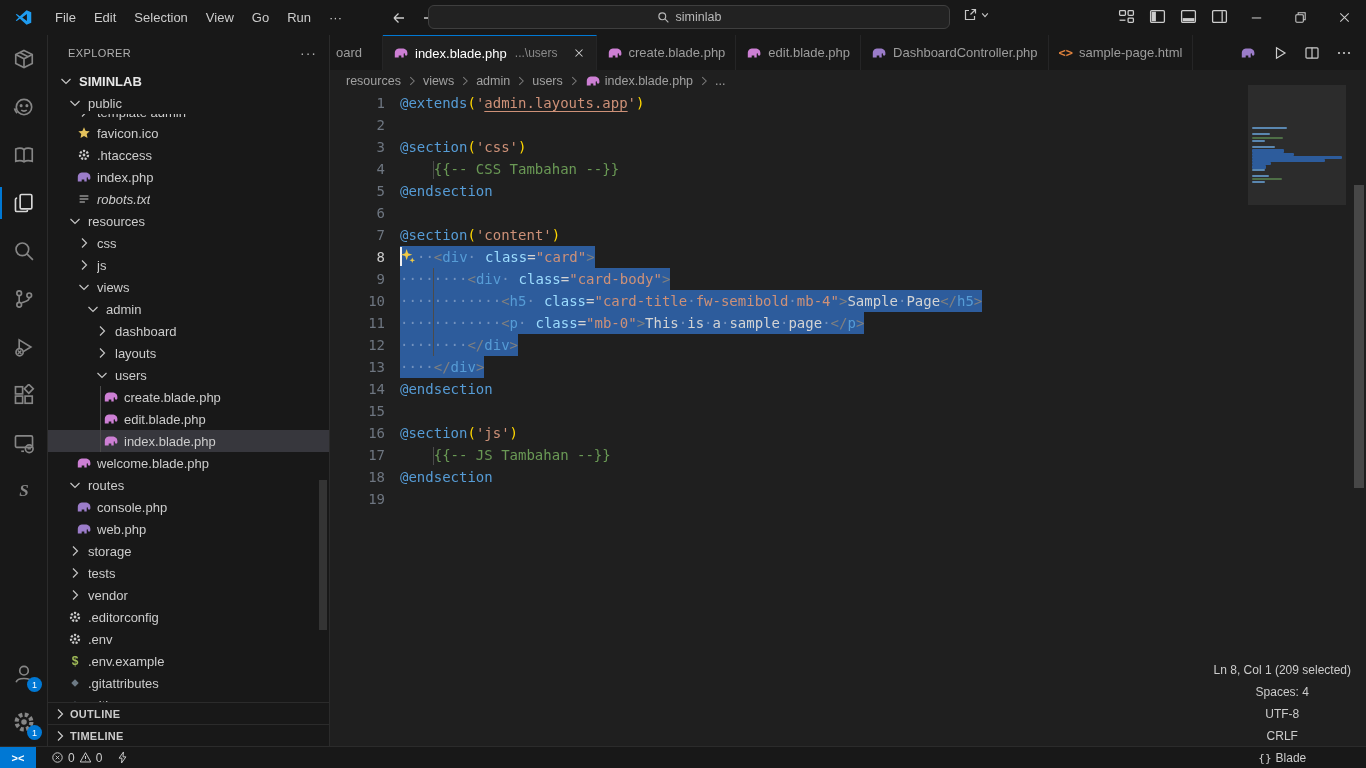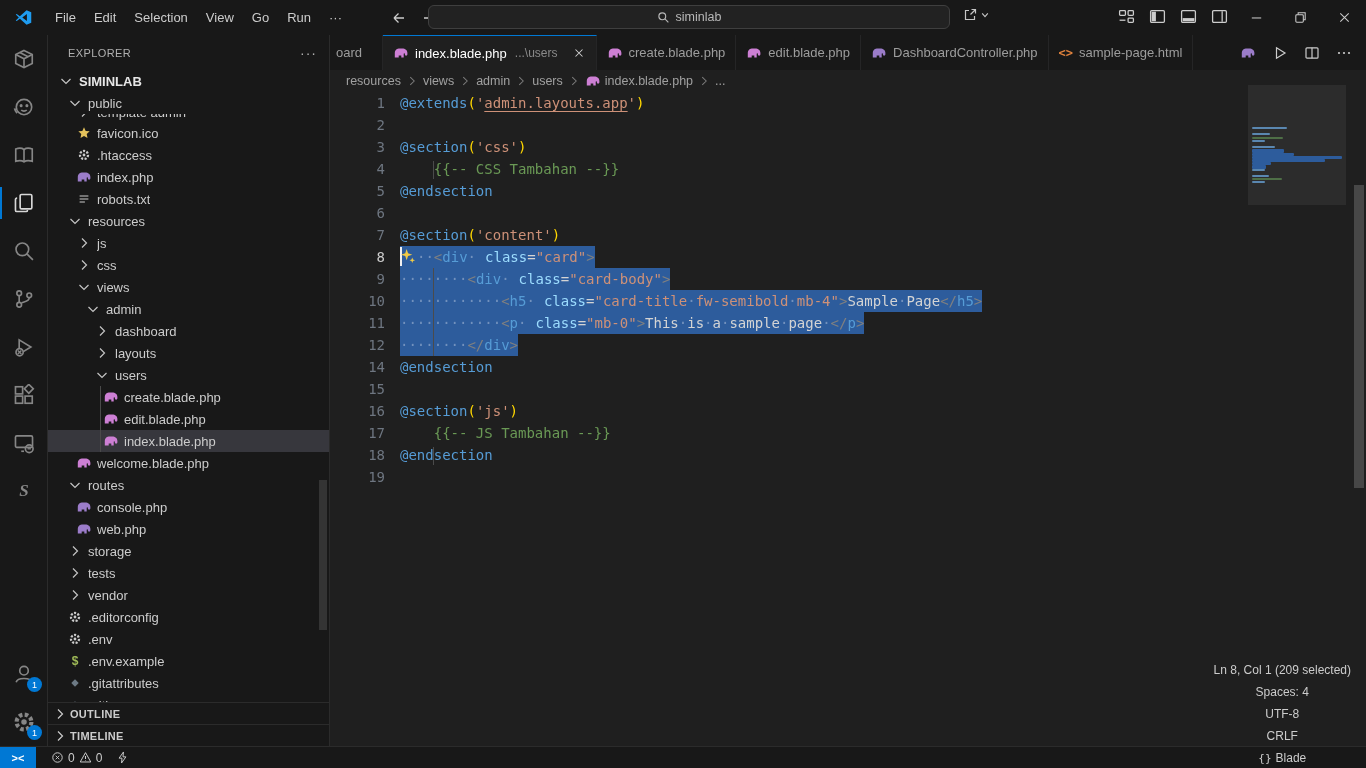--- a/index.html
+++ b/index.html
@@ -344,21 +344,21 @@
             <span class="lbl">.htaccess</span>
           </div>
           <div class="row" style="padding-left: 28px;">
             <span class="ficon">
               <svg width="16" height="16" viewBox="0 0 16 16">
                 <path fill="#9b7cc9" d="M1.8 12.6 V8.2 C1.8 5 4.2 3.6 6.6 3.6 L9.2 3.6 C12.2 3.6 14.4 5.3 14.4 8 V9.3 C14.4 10.1 13.8 10.7 13.1 10.7 C12.4 10.7 11.9 10.2 11.9 9.5 V8.8 C11.9 8.4 11.6 8.2 11.3 8.2 C11 8.2 10.7 8.4 10.7 8.8 V12.6 L8.3 12.6 V10.4 L5.7 10.4 V12.6 Z"></path>
               </svg>
             </span>
             <span class="lbl">index.php</span>
           </div>
-          <div class="row" style="padding-left: 28px;">
+          <div class="row" style="padding-left: 28px; font-style: italic;">
             <span class="ficon">
               <svg width="14" height="14" viewBox="0 0 16 16" fill="none" stroke="currentColor" stroke-width="1.2">
                 <path d="M3 4.5 H13 M3 8 H13 M3 11.5 H9"></path>
               </svg>
             </span>
             <span class="lbl">robots.txt</span>
           </div>
           <div class="row" style="padding-left: 19px;">
             <span class="twisty">
               <svg width="16" height="16" viewBox="0 0 16 16" fill="none" stroke="currentColor" stroke-width="1.2">
@@ -366,29 +366,29 @@
               </svg>
             </span>
             <span class="lbl">resources</span>
           </div>
           <div class="row" style="padding-left: 28px;">
             <span class="twisty">
               <svg width="16" height="16" viewBox="0 0 16 16" fill="none" stroke="currentColor" stroke-width="1.2">
                 <path d="M6 3.5 L10.5 8 L6 12.5"></path>
               </svg>
             </span>
+            <span class="lbl">css</span>
+          </div>
+          <div class="row" style="padding-left: 28px;">
+            <span class="twisty">
+              <svg width="16" height="16" viewBox="0 0 16 16" fill="none" stroke="currentColor" stroke-width="1.2">
+                <path d="M6 3.5 L10.5 8 L6 12.5"></path>
+              </svg>
+            </span>
             <span class="lbl">js</span>
-          </div>
-          <div class="row" style="padding-left: 28px;">
-            <span class="twisty">
-              <svg width="16" height="16" viewBox="0 0 16 16" fill="none" stroke="currentColor" stroke-width="1.2">
-                <path d="M6 3.5 L10.5 8 L6 12.5"></path>
-              </svg>
-            </span>
-            <span class="lbl">css</span>
           </div>
           <div class="row" style="padding-left: 28px;">
             <span class="twisty">
               <svg width="16" height="16" viewBox="0 0 16 16" fill="none" stroke="currentColor" stroke-width="1.2">
                 <path d="M3.5 6 L8 10.5 L12.5 6"></path>
               </svg>
             </span>
             <span class="lbl">views</span>
           </div>
           <div class="row" style="padding-left: 37px;">
@@ -733,20 +733,24 @@
             <span class="ln">10</span>
             <span class="lc sel"><span class="tk-ws">············</span><span class="tk-punc">&lt;</span><span class="tk-kw">h5</span><span class="tk-ws">·</span><span class="tk-attr">class</span><span class="tk-op">=</span><span class="tk-str">"card-title</span><span class="tk-ws">·</span><span class="tk-str">fw-semibold</span><span class="tk-ws">·</span><span class="tk-str">mb-4"</span><span class="tk-punc">&gt;</span><span class="tk-txt">Sample</span><span class="tk-ws">·</span><span class="tk-txt">Page</span><span class="tk-punc">&lt;/</span><span class="tk-kw">h5</span><span class="tk-punc">&gt;</span></span>
           </div>
           <div class="code-line">
             <span class="ln">11</span>
             <span class="lc sel"><span class="tk-ws">············</span><span class="tk-punc">&lt;</span><span class="tk-kw">p</span><span class="tk-ws">·</span><span class="tk-attr">class</span><span class="tk-op">=</span><span class="tk-str">"mb-0"</span><span class="tk-punc">&gt;</span><span class="tk-txt">This</span><span class="tk-ws">·</span><span class="tk-txt">is</span><span class="tk-ws">·</span><span class="tk-txt">a</span><span class="tk-ws">·</span><span class="tk-txt">sample</span><span class="tk-ws">·</span><span class="tk-txt">page</span><span class="tk-ws">·</span><span class="tk-punc">&lt;/</span><span class="tk-kw">p</span><span class="tk-punc">&gt;</span></span>
           </div>
           <div class="code-line">
             <span class="ln">12</span>
             <span class="lc sel"><span class="tk-ws">········</span><span class="tk-punc">&lt;/</span><span class="tk-kw">div</span><span class="tk-punc">&gt;</span></span>
+          </div>
+          <div class="code-line">
+            <span class="ln">13</span>
+            <span class="lc sel"><span class="tk-ws">····</span><span class="tk-punc">&lt;/</span><span class="tk-kw">div</span><span class="tk-punc">&gt;</span></span>
           </div>
           <div class="code-line">
             <span class="ln">14</span>
             <span class="lc"><span class="tk-kw">@endsection</span></span>
           </div>
           <div class="code-line">
             <span class="ln">15</span>
             <span class="lc"></span>
           </div>
           <div class="code-line">

